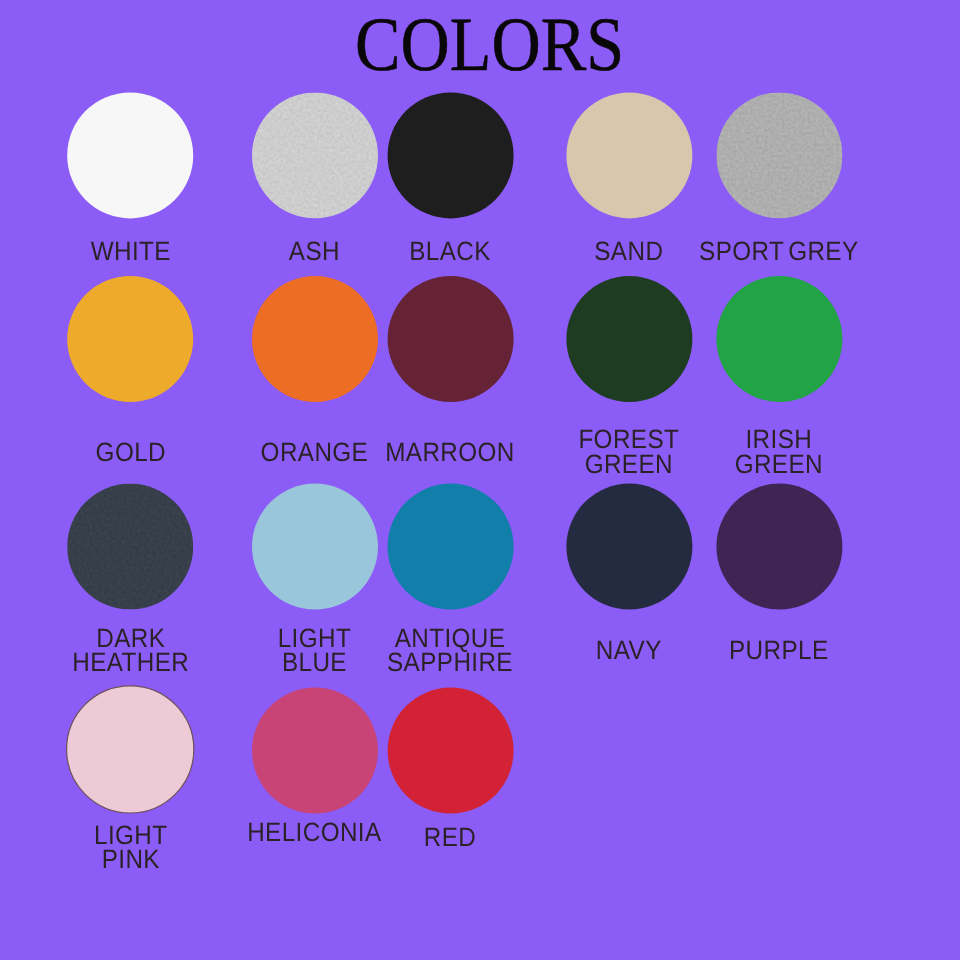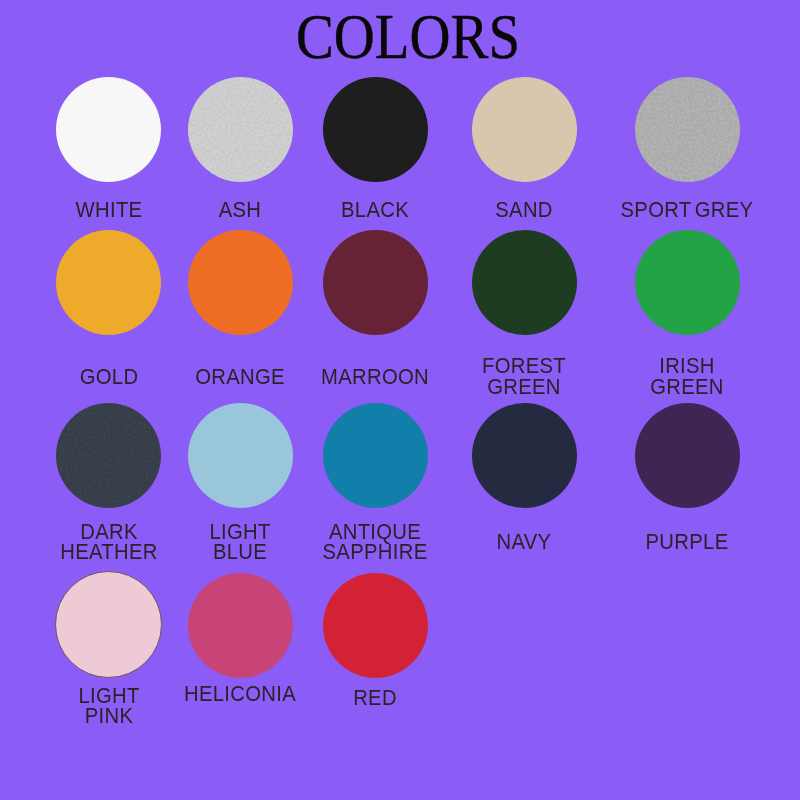--- a/index.html
+++ b/index.html
@@ -11,24 +11,24 @@
 
   
   .title{position:absolute;left:8px;top:5.4px;width:800px;text-align:center;
          font-family:"Liberation Serif", serif;
          font-size:64px;line-height:64px;color:#0a0708;-webkit-text-stroke:0.45px #0a0708;
          transform:scaleX(0.888);transform-origin:50% 50%;}
 
   
   .cell{position:absolute;top:0;width:200px;height:800px;text-decoration:underline;}
   .cell.c1{left:8.5px}
-  .cell.c2{left:140px}
+  .cell.c2{left:162px}
   .cell.c3{left:275px}
   .cell.c4{left:424px}
-  .cell.c5{left:587px}
+  .cell.c5{left:549px}
 
   
   .sw{position:absolute;left:50%;margin-left:-52.5px;width:105px;height:105px;
       border-radius:50%;}
   .sw > svg{position:absolute;left:0;top:0;display:block;}
   .cell.r1 .sw{top:77px}
   .cell.r2 .sw{top:229.5px}
   .cell.r3 .sw{top:403px}
   .cell.r4 .sw{top:572.5px}
   .sw.bordered{border:1.4px solid #6e5257;box-sizing:content-box;

